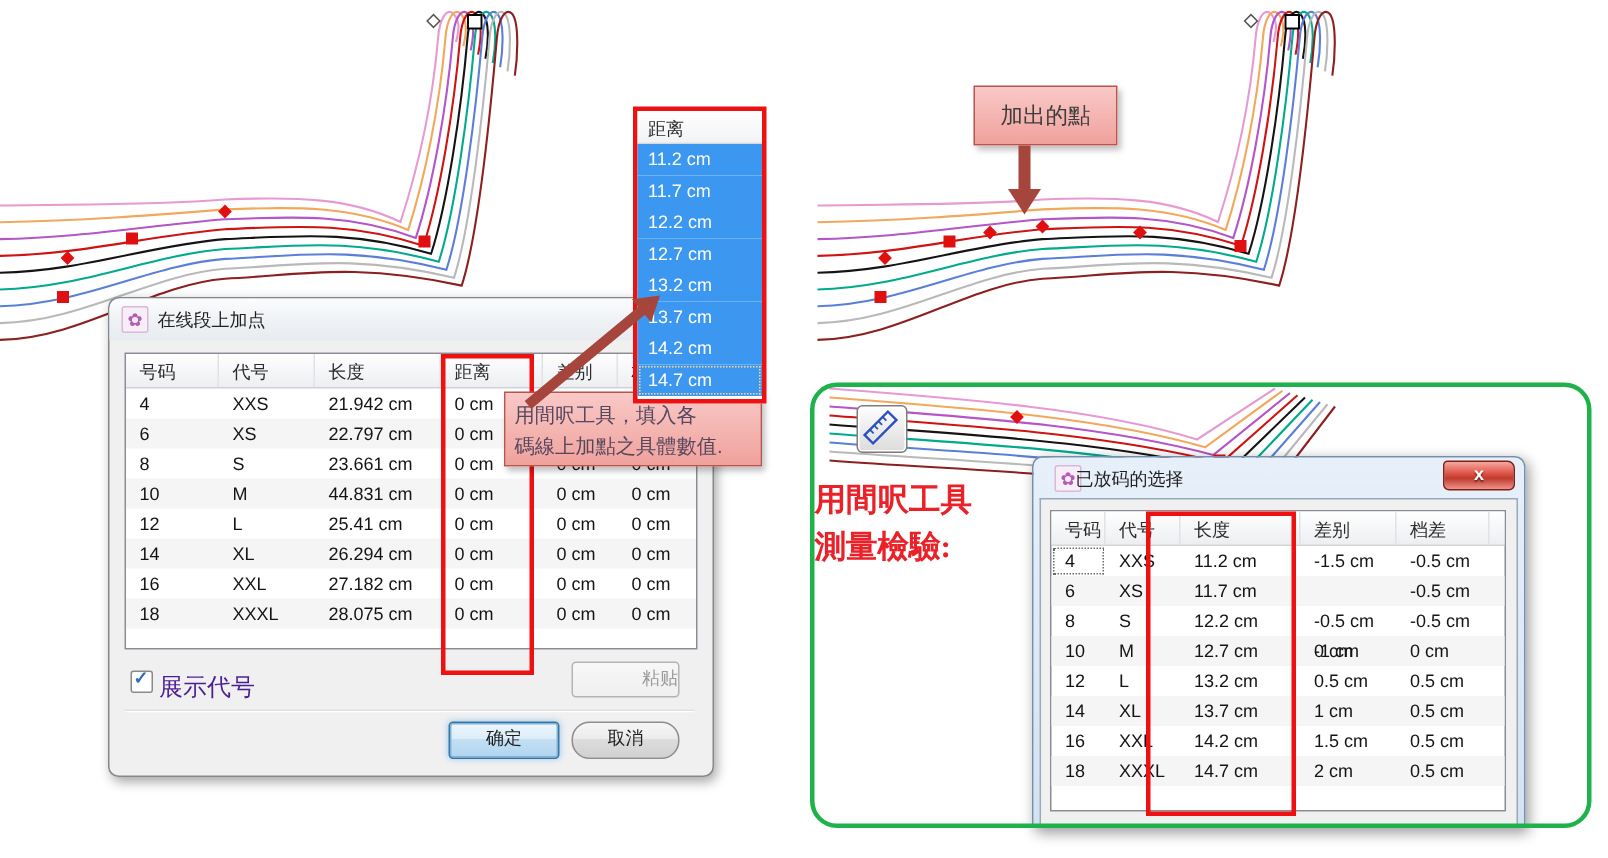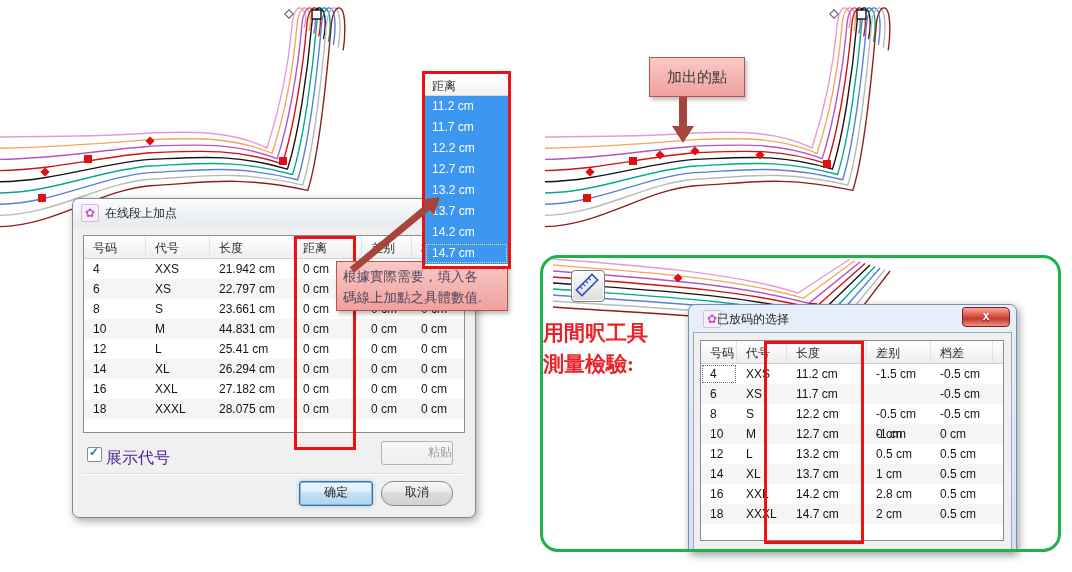--- a/index.html
+++ b/index.html
@@ -379,21 +379,21 @@
           <span class="td" style="width: 36px;">14</span>
           <span class="td" style="width: 50px;">XL</span>
           <span class="td" style="width: 80px;">13.7 cm</span>
           <span class="td" style="width: 64px;">1 cm</span>
           <span class="td" style="width: 62px;">0.5 cm</span>
         </div>
         <div class="tbl-row">
           <span class="td" style="width: 36px;">16</span>
           <span class="td" style="width: 50px;">XXL</span>
           <span class="td" style="width: 80px;">14.2 cm</span>
-          <span class="td" style="width: 64px;">2.8 cm</span>
+          <span class="td" style="width: 64px;">1.5 cm</span>
           <span class="td" style="width: 62px;">0.5 cm</span>
         </div>
         <div class="tbl-row alt">
           <span class="td" style="width: 36px;">18</span>
           <span class="td" style="width: 50px;">XXXL</span>
           <span class="td" style="width: 80px;">14.7 cm</span>
           <span class="td" style="width: 64px;">2 cm</span>
           <span class="td" style="width: 62px;">0.5 cm</span>
         </div>
       </div>
@@ -431,20 +431,20 @@
       <div class="dl-item" style="background: rgb(60, 151, 240);">14.2 cm</div>
       <div class="dl-item focus" style="background: rgb(60, 151, 240);">14.7 cm</div>
     </div>
 </div>
 
 <div class="red-rect" style="left:294px;top:236px;width:56px;height:208px;"></div>
 <div class="red-rect" style="left:764px;top:341px;width:94px;height:197px;"></div>
 
 <div class="note" id="note-added">加出的點</div>
 <div class="note" id="note-fill">
-  <div>根據實際需要，填入各</div>
+  <div>用間呎工具，填入各</div>
   <div>碼線上加點之具體數值.</div>
 </div>
 
 <svg id="arrows" class="abs" width="1072" height="572">
     <polygon points="679,97 687,97 687,126 694,126 683,143 672,126 679,126" fill="#a6453c"></polygon>
     <polygon points="349.8,267.3 425.5,204.5 421.3,199.5 440.0,197.0 434.1,214.9 429.9,209.9 354.2,272.7" fill="#a6453c"></polygon>
   </svg>
 
 </body></html>

